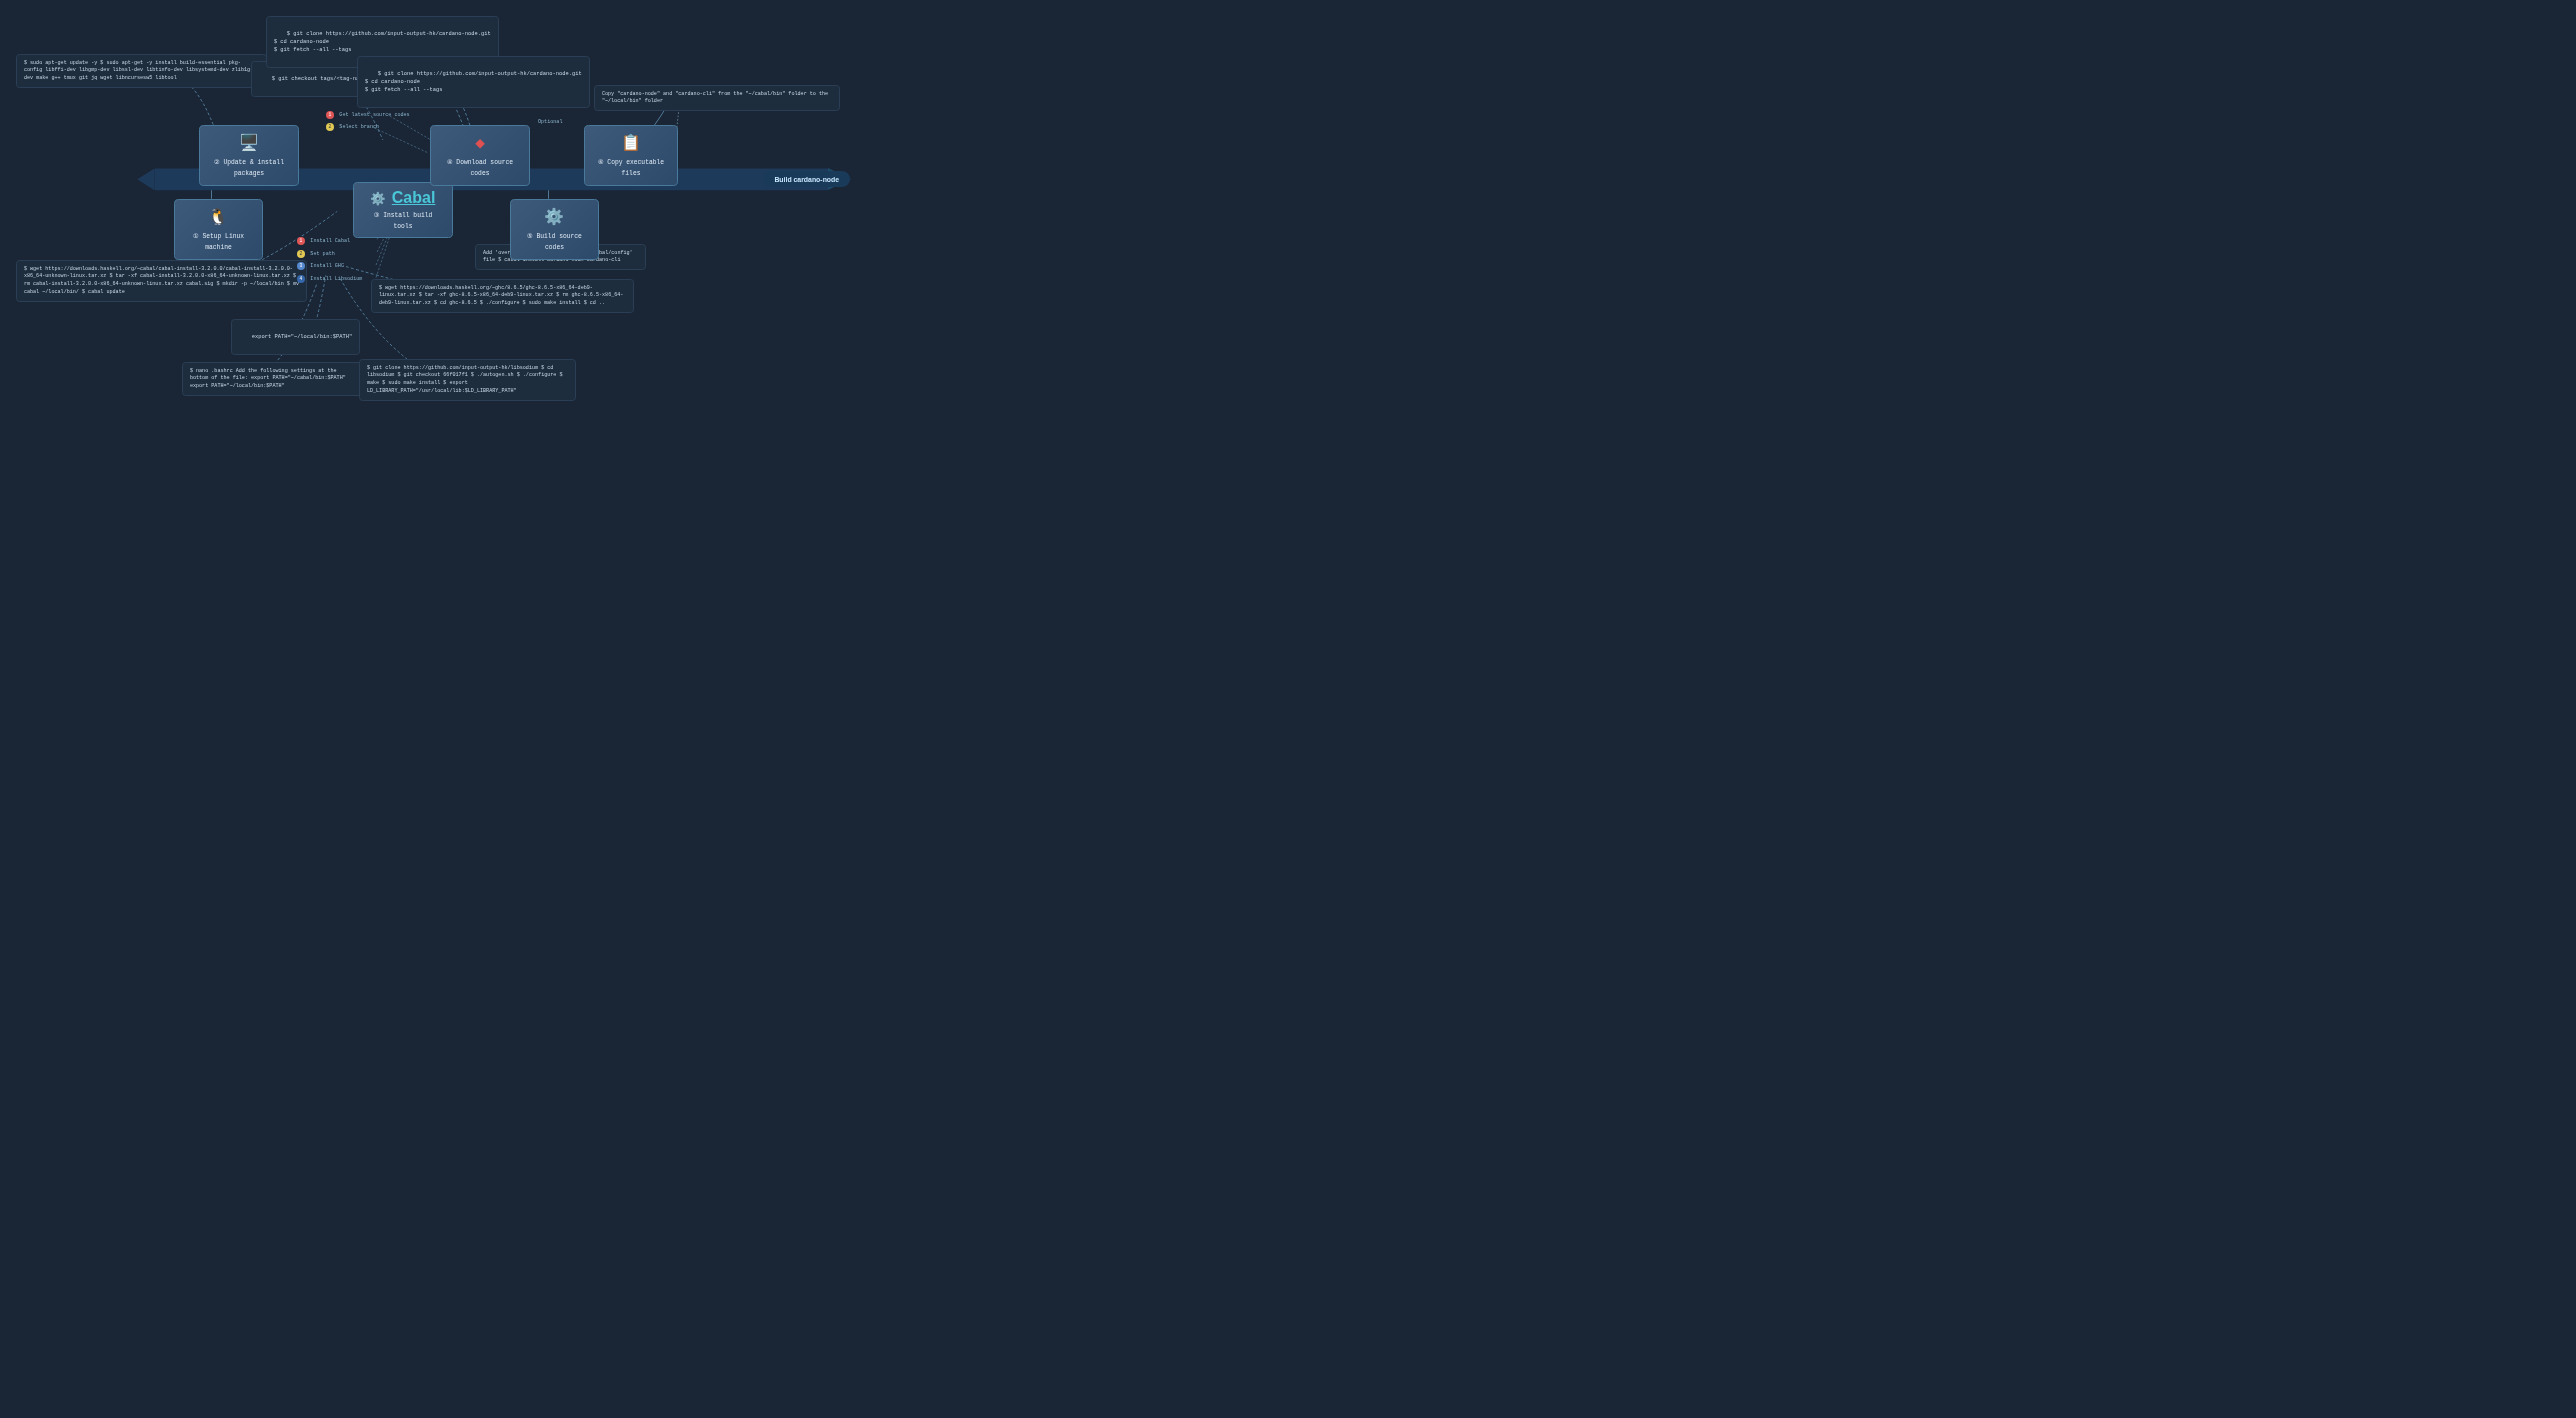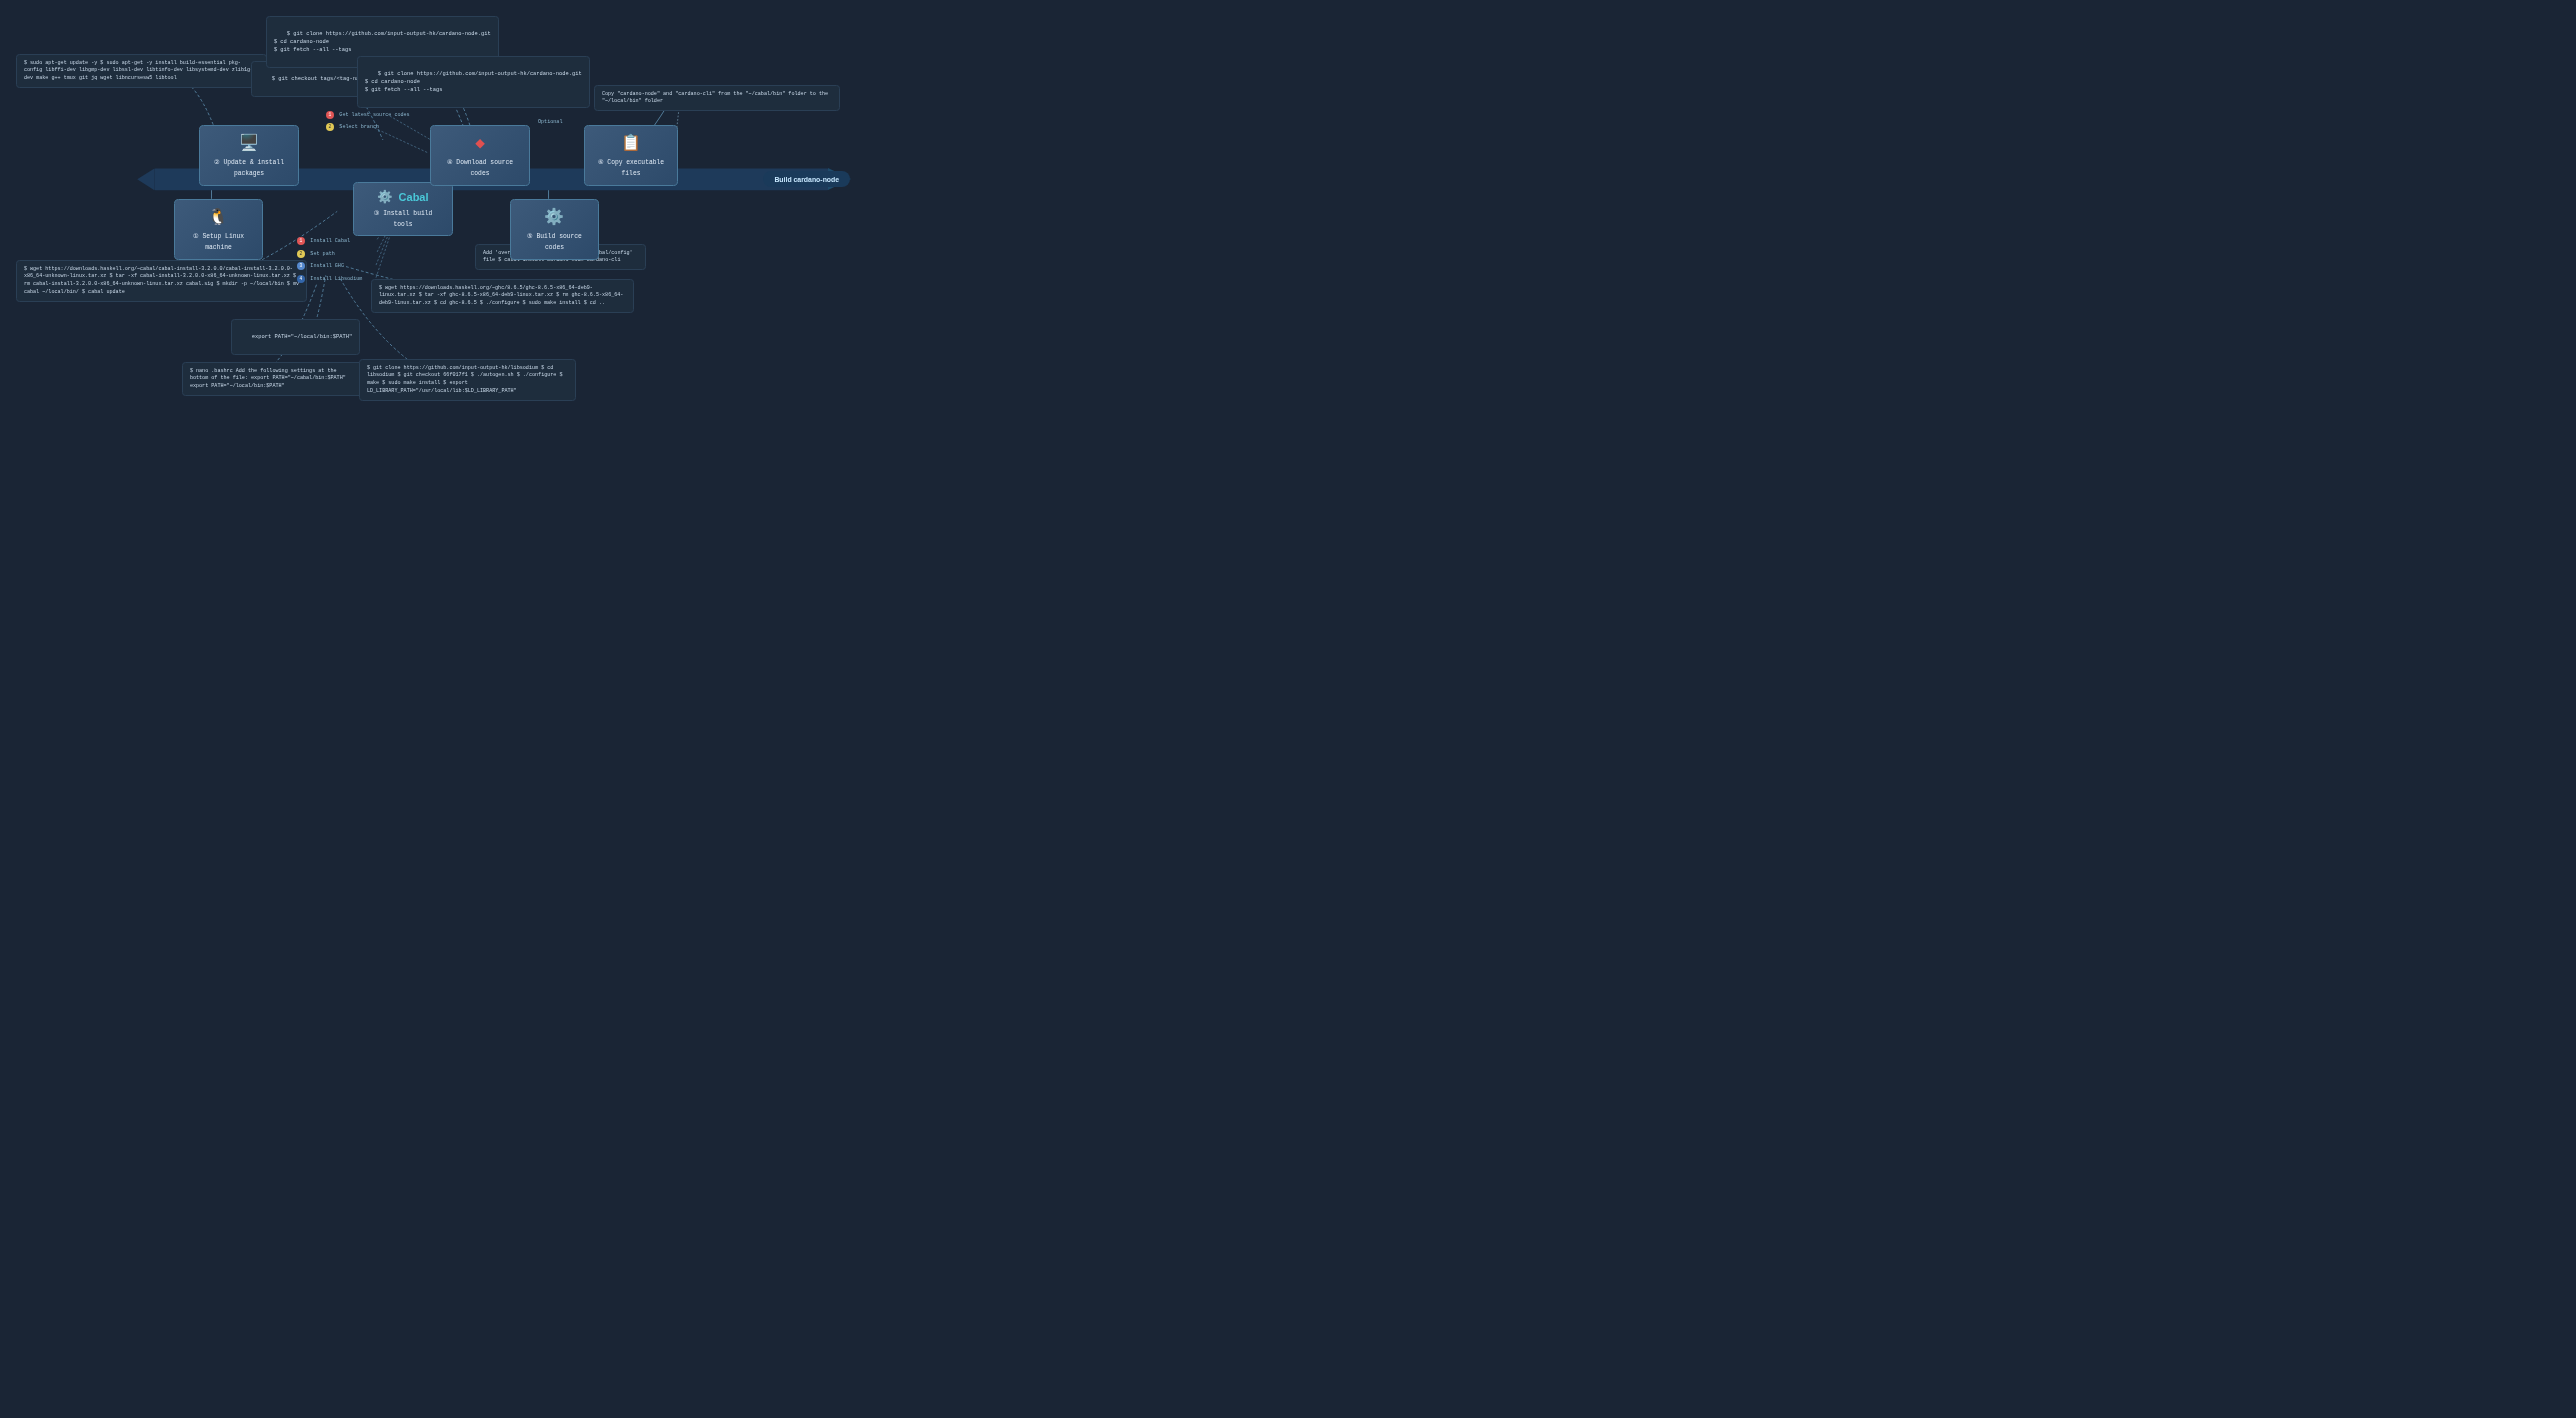--- a/index.html
+++ b/index.html
@@ -239,21 +239,21 @@
   </div>
 
   <div class="process-node" style="left:199px; top:125px; width:100px;">
     <span class="node-icon">🖥️</span>
     <span class="node-label">② Update &amp; install packages</span>
   </div>
 
   <div class="process-node" style="left:353px; top:182px; width:100px; padding:5.7px 8.6px;">
     <div style="text-align:center; margin-bottom:2.3px;">
       <span style="font-size:12.6px; color:#4ac8d8;">⚙️</span>
-      <span style="color:#4ac8d8; font-size:11px; font-weight:bold; font-family:sans-serif;"> Cabal</span>
+      <span style="color:#4ac8d8; font-size:16px; font-weight:bold; font-family:sans-serif;text-decoration:underline;"> Cabal</span>
     </div>
     <span class="node-label">③ Install build tools</span>
   </div>
 
   <div class="process-node" style="left:430px; top:125px; width:100px;">
     <span class="node-icon" style="color:#e05050;">◆</span>
     <span class="node-label">④ Download source codes</span>
   </div>
 
   <div class="process-node" style="left:510px; top:199px; width:89px;">

